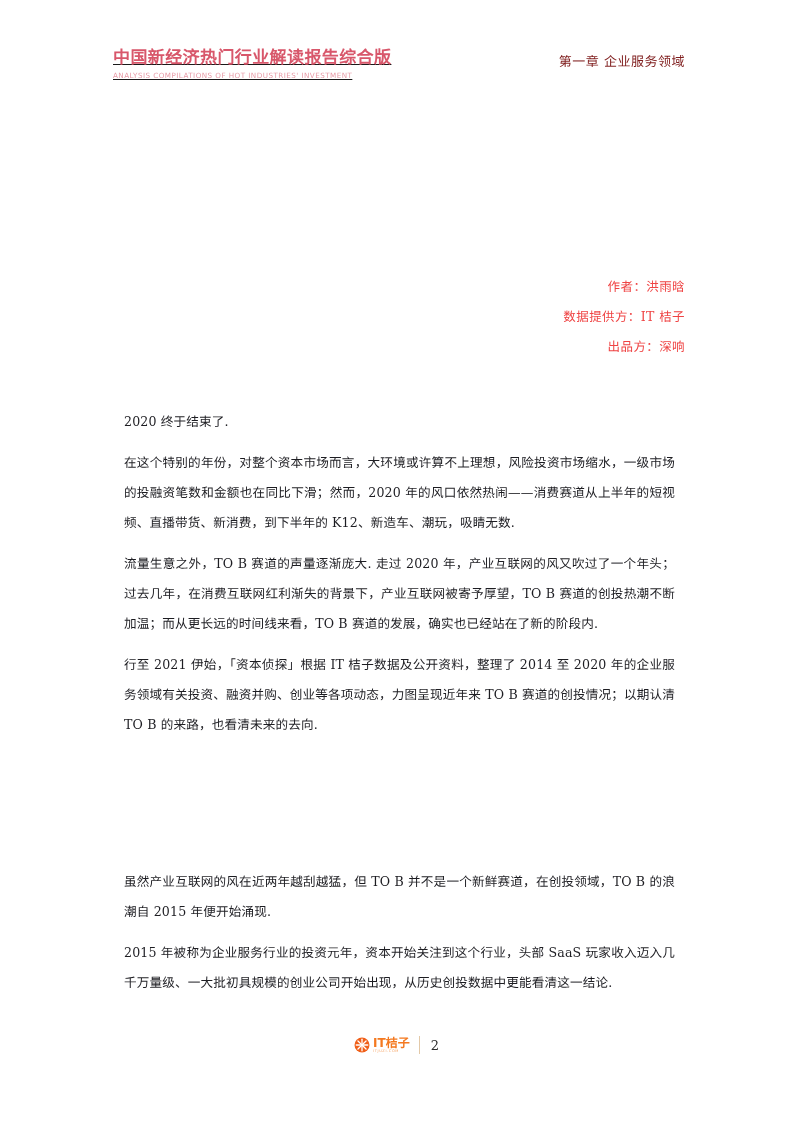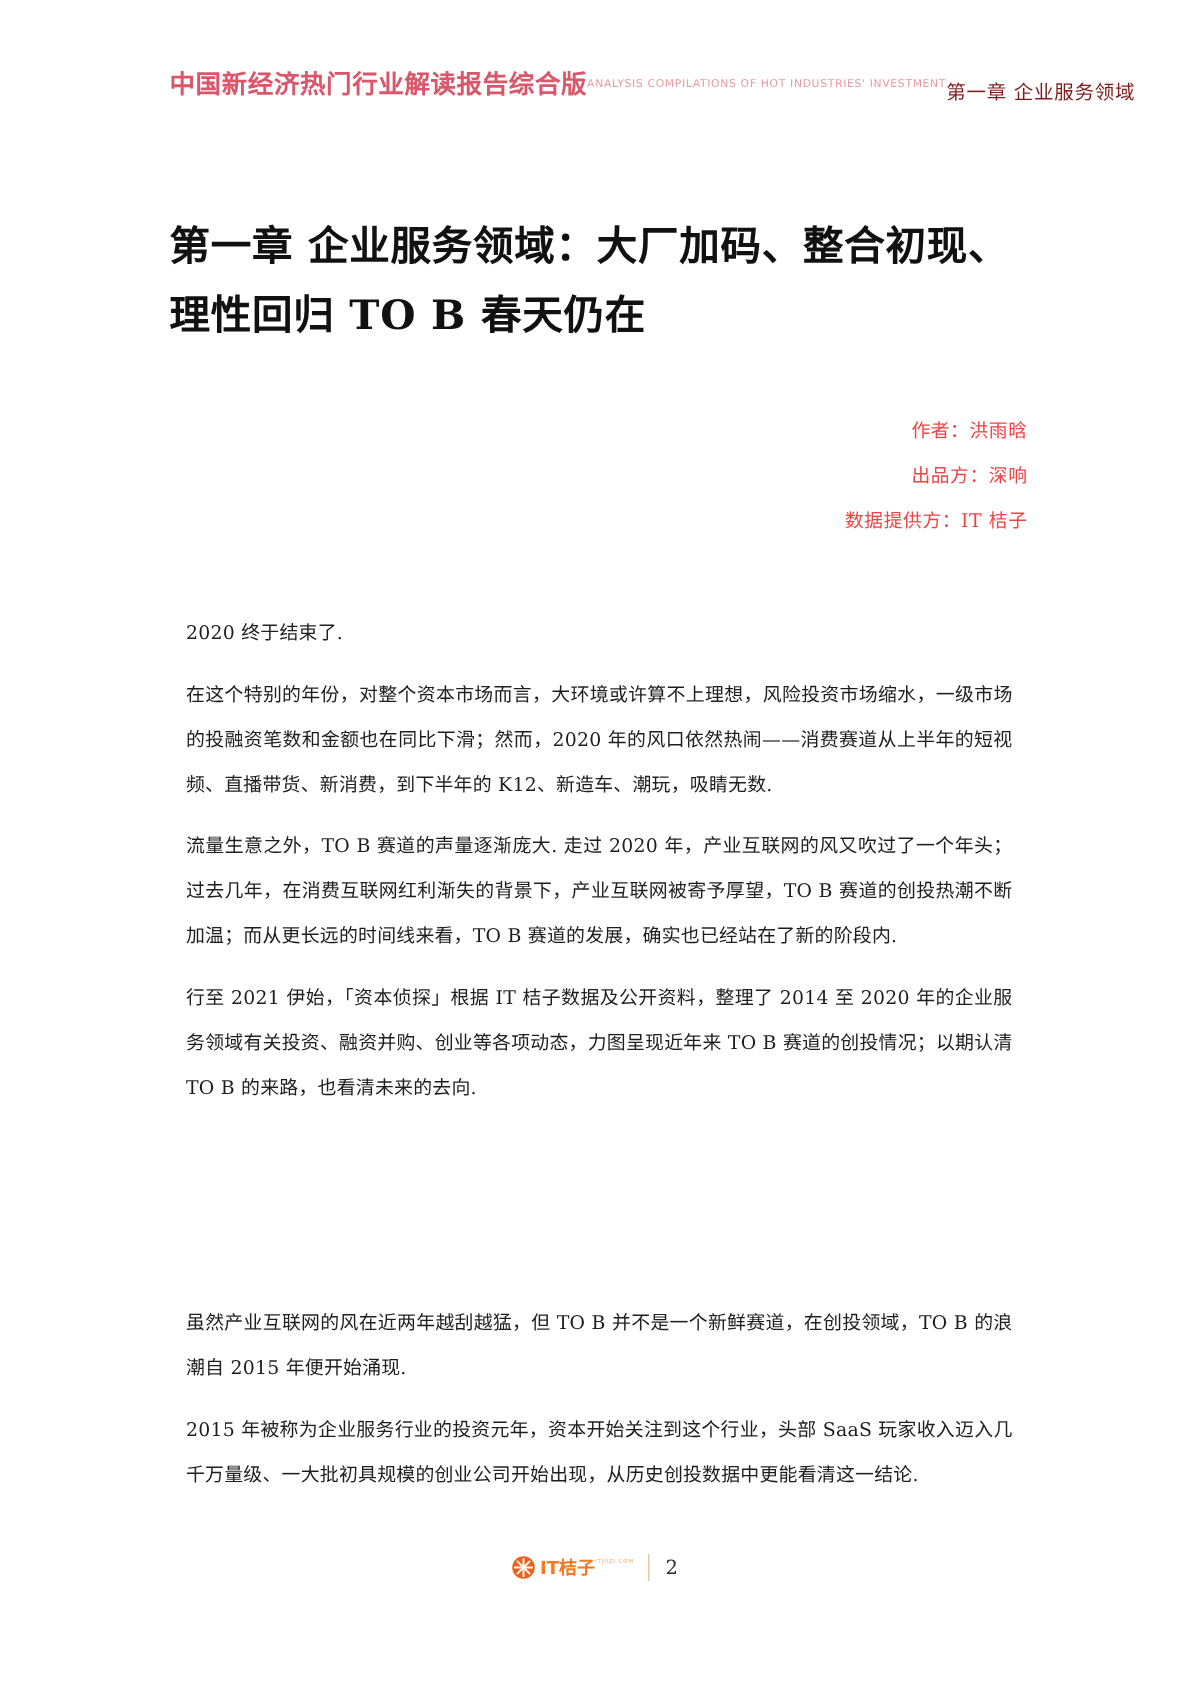--- a/index.html
+++ b/index.html
@@ -28,22 +28,23 @@
     left: 113px;
     top: 48px;
     width: 572px;
     height: 44px;
     display: flex;
     align-items: flex-start;
     justify-content: space-between;
   }
   .brand-block {
     display: flex;
-    flex-direction: row;
+    flex-direction: column;
     align-items: flex-start;
+    text-decoration: underline;
   }
   .brand-cn {
     font-family: "DejaVu Sans", "Liberation Sans", sans-serif;
     font-size: 17px;
     font-weight: 700;
     letter-spacing: 0.4px;
     color: #d8576b;
     line-height: 1.15;
     white-space: nowrap;
   }
@@ -142,21 +143,21 @@
   }
   .logo-mark {
     position: relative;
     width: 16px;
     height: 16px;
     flex: 0 0 auto;
   }
   .logo-mark svg { display: block; }
   .logo-wordmark {
     display: flex;
-    flex-direction: row;
+    flex-direction: column;
     line-height: 1;
   }
   .logo-text {
     font-family: "DejaVu Sans", "Liberation Sans", sans-serif;
     font-size: 12px;
     font-weight: 700;
     color: #f47920;
     letter-spacing: 0px;
     white-space: nowrap;
   }
@@ -186,26 +187,25 @@
 <div class="page">
 
   <div class="run-head">
     <div class="brand-block">
       <div class="brand-cn">中国新经济热门行业解读报告综合版</div>
       <div class="brand-en">ANALYSIS COMPILATIONS OF HOT INDUSTRIES' INVESTMENT</div>
     </div>
     <div class="run-head-right">第一章 企业服务领域</div>
   </div>
 
-  <h1 class="chapter-title">第一章 企业服务领域：大厂加码、整合初现、理性回归 TO B 春天仍在</h1>
 
   <div class="byline">
     <div>作者：洪雨晗</div>
+    <div>数据提供方：IT 桔子</div>
     <div>出品方：深响</div>
-    <div>数据提供方：IT 桔子</div>
   </div>
 
   <div class="body-block" id="intro-block">
     <p>2020 终于结束了.</p>
     <p>在这个特别的年份，对整个资本市场而言，大环境或许算不上理想，风险投资市场缩水，一级市场的投融资笔数和金额也在同比下滑；然而，2020 年的风口依然热闹——消费赛道从上半年的短视频、直播带货、新消费，到下半年的 K12、新造车、潮玩，吸睛无数.</p>
     <p>流量生意之外，TO B 赛道的声量逐渐庞大. 走过 2020 年，产业互联网的风又吹过了一个年头；过去几年，在消费互联网红利渐失的背景下，产业互联网被寄予厚望，TO B 赛道的创投热潮不断加温；而从更长远的时间线来看，TO B 赛道的发展，确实也已经站在了新的阶段内.</p>
     <p>行至 2021 伊始，「资本侦探」根据 IT 桔子数据及公开资料，整理了 2014 至 2020 年的企业服务领域有关投资、融资并购、创业等各项动态，力图呈现近年来 TO B 赛道的创投情况；以期认清 TO B 的来路，也看清未来的去向.</p>
   </div>
 
 

